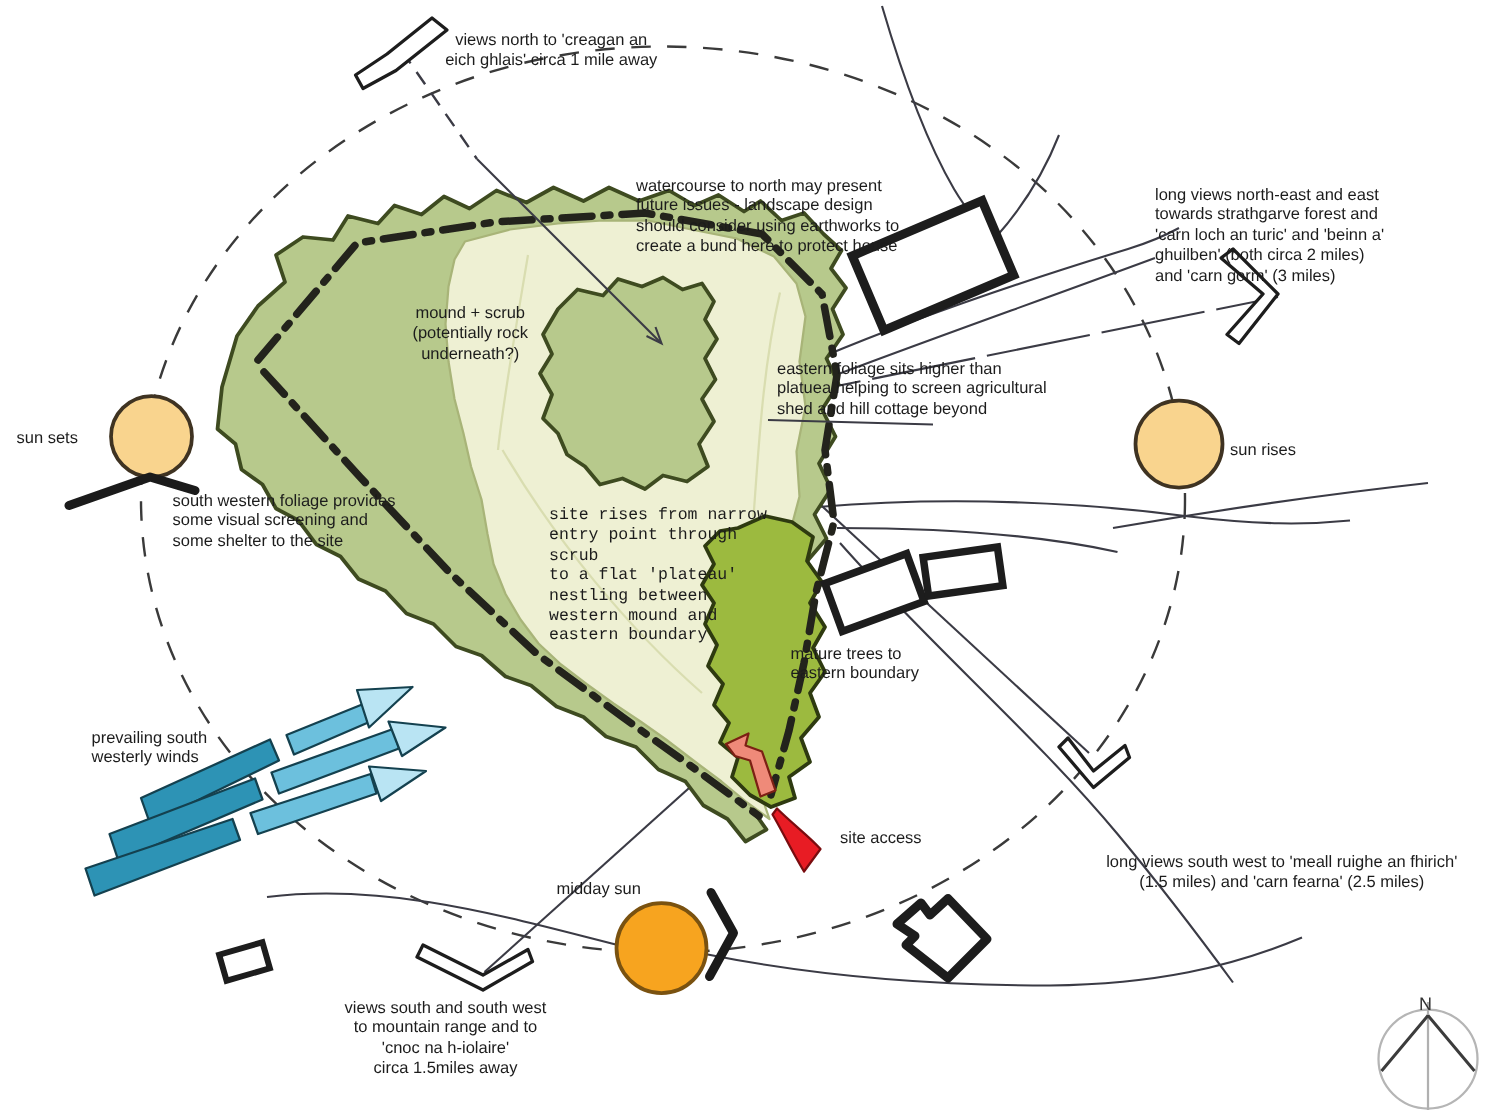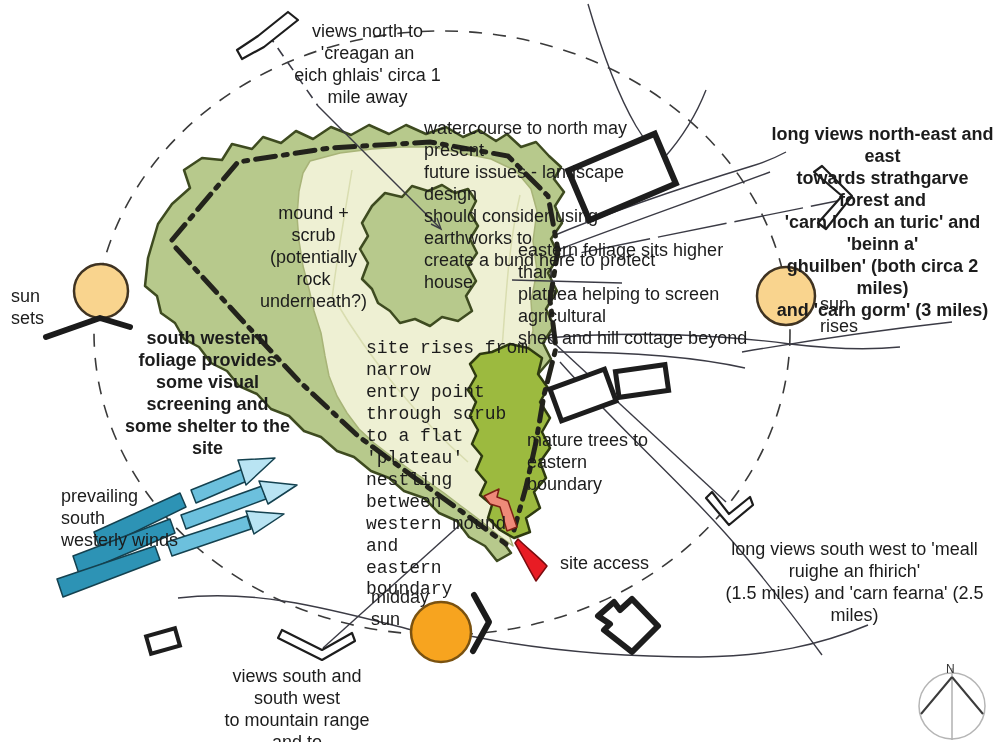--- a/index.html
+++ b/index.html
@@ -1,21 +1,21 @@
 <!DOCTYPE html>
 <html><head>
 <meta charset="utf-8">
 <style>
   html,body{margin:0;padding:0;background:#fff;}
   .canvas{position:relative;width:1000px;height:742px;background:#ffffff;overflow:hidden;
           font-family:"Liberation Sans",sans-serif;}
   .canvas svg{position:absolute;left:0;top:0;}
-  .label{position:absolute;font-size:18px;line-height:1.22;color:#1c1c1c;white-space:pre-line;}
+  .label{position:absolute;font-size:11px;line-height:1.22;color:#1c1c1c;white-space:pre-line;}
   .t-center{text-align:center;}
-  .t-right{text-align:center;font-weight:bold;}
+  .t-right{text-align:left;}
   .compass-n{font-size:12px;color:#333;}
 </style>
 </head>
 <body>
 
 <div class="canvas">
 
 <svg width="1000" height="742" viewBox="0 0 1000 742">
 
   <ellipse cx="442" cy="333" rx="348" ry="302" fill="none" stroke="#3a3a3a" stroke-width="1.6" stroke-dasharray="13 11"></ellipse>
@@ -131,21 +131,21 @@
   <div class="label" style="left:366px;top:338px;width:165px;font-family:Liberation Mono, monospace;">site rises from narrow
 entry point through scrub
 to a flat 'plateau'
 nestling between
 western mound and
 eastern boundary</div>
   <div class="label" style="left:527px;top:430px;width:125px;">mature trees to
 eastern boundary</div>
   <div class="label" style="left:61px;top:486px;width:125px;">prevailing south
 westerly winds</div>
-  <div class="label t-center" style="left:712px;top:539px;width:285px;">long views south west to 'meall ruighe an fhirich'
+  <div class="label t-center" style="left:712px;top:569px;width:285px;">long views south west to 'meall ruighe an fhirich'
 (1.5 miles) and 'carn fearna' (2.5 miles)</div>
   <div class="label" style="left:560px;top:553px;width:90px;">site access</div>
   <div class="label" style="left:356px;top:587px;width:90px;margin-left:15px;">midday sun</div>
   <div class="label t-center" style="left:213px;top:666px;width:168px;">views south and south west
 to mountain range and to
 'cnoc na h-iolaire'
 circa 1.5miles away</div>
   <div class="label" style="left:11px;top:286px;width:60px;">sun sets</div>
   <div class="label" style="left:820px;top:294px;width:70px;">sun rises</div>
   <div class="label compass-n" style="left:946px;top:662px;width:14px;">N</div>

